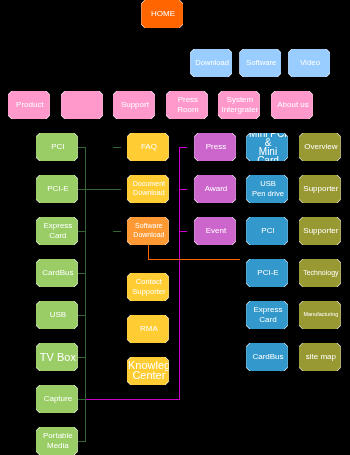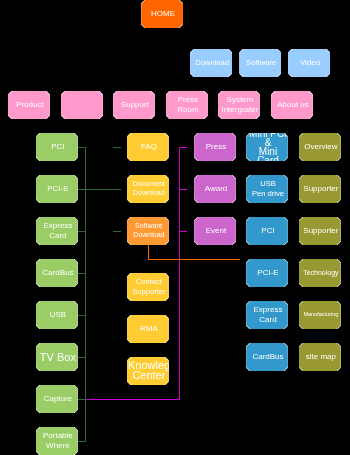--- a/index.html
+++ b/index.html
@@ -106,21 +106,21 @@
       <div class="fill" style="background: rgb(154, 205, 102);"></div>
       <div class="lbl" style="font-size: 11px; line-height: 10.24px;">TV Box</div>
     </div>
     <div class="node" style="left: 36px; top: 385px; width: 41.8px; height: 28px;">
       <div class="fill" style="background: rgb(154, 205, 102);"></div>
       <div class="lbl" style="font-size: 8px; line-height: 10.24px;">Capture</div>
     </div>
     <div class="node" style="left: 36px; top: 427px; width: 41.8px; height: 28px;">
       <div class="fill" style="background: rgb(154, 205, 102);"></div>
       <div class="lbl" style="font-size: 8px; line-height: 10.24px;">Portable
-Where</div>
+Media</div>
     </div>
     <div class="node" style="left: 127px; top: 133px; width: 41.8px; height: 28px;">
       <div class="fill" style="background: rgb(255, 204, 51);"></div>
       <div class="lbl" style="font-size: 8px; line-height: 10.24px;">FAQ</div>
     </div>
     <div class="node" style="left: 127px; top: 175px; width: 41.8px; height: 28px;">
       <div class="fill" style="background: rgb(255, 204, 51);"></div>
       <div class="lbl" style="font-size: 7.1px; line-height: 9.088px;">Document
 Download</div>
     </div>

